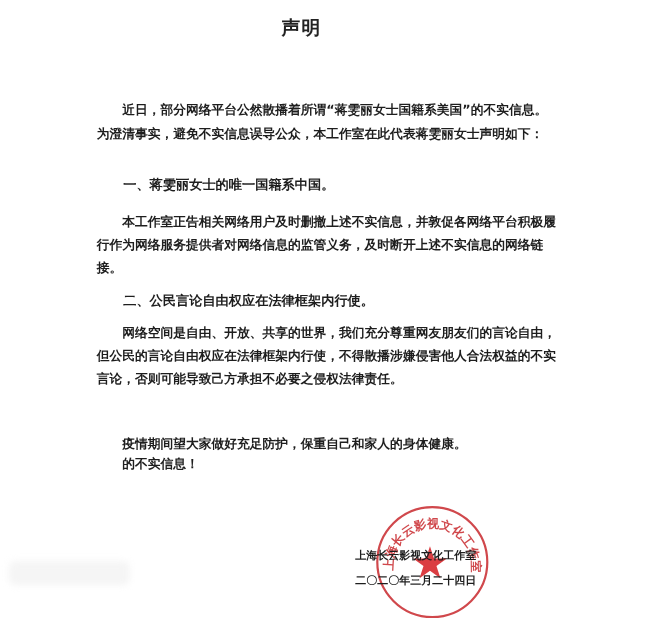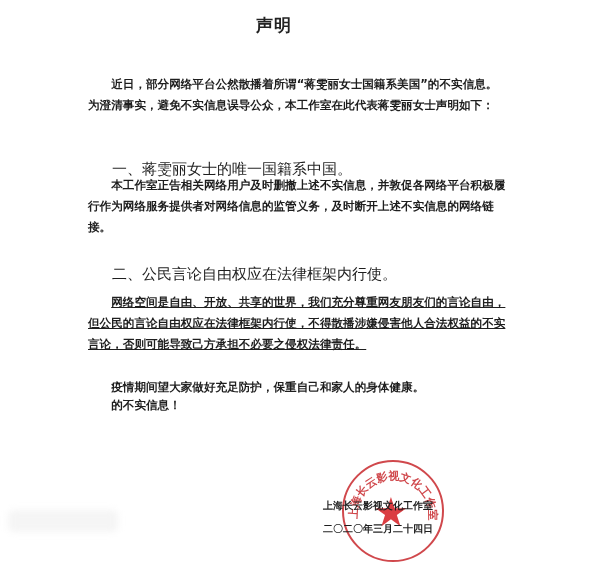--- a/index.html
+++ b/index.html
@@ -9,24 +9,24 @@
       font-family: "DejaVu Sans", sans-serif;
       color: #1a1a1a;
     }
     .title {
       position: absolute; left: 0; width: 548px; top: 14px;
       text-align: center; font-size: 17px; font-weight: bold; letter-spacing: 1px;
       color: #222;
     }
     .para {
       position: absolute; left: 88px; width: 420px;
-      font-size: 11.6px; font-weight: bold; line-height: 21px; color: #1e1e1e;
+      font-size: 11.6px; font-weight: bold; line-height: 21px; color: #1e1e1e; margin-top: 16px;
     }
     .indent { text-indent: 2em; }
-    .item-heading { position: absolute; left: 112px; font-size: 15px; font-weight: normal; color: #1e1e1e; }
+    .item-heading { position: absolute; left: 112px; font-size: 12px; font-weight: bold; color: #1e1e1e; }
     .signature {
       position: absolute; left: 323px; top: 494px; font-size: 10px; font-weight: bold; color: #1e1e1e;
       line-height: 23px; z-index: 2; white-space: nowrap;
     }
     .seal {
       position: absolute; left: 342px; top: 460px; width: 98px; height: 98px;
       border: 2.5px solid rgba(200, 40, 45, 0.85); border-radius: 50%;
       z-index: 1;
     }
     .seal-star {
@@ -47,21 +47,21 @@
 <div class="title">声明</div>
 
 <div class="para indent" style="top:74px;">近日，部分网络平台公然散播着所谓“蒋雯丽女士国籍系美国”的不实信息。为澄清事实，避免不实信息误导公众，本工作室在此代表蒋雯丽女士声明如下：</div>
 
 <div class="item-heading" style="top:160px;">一、蒋雯丽女士的唯一国籍系中国。</div>
 
 <div class="para indent" style="top:175px;">本工作室正告相关网络用户及时删撤上述不实信息，并敦促各网络平台积极履行作为网络服务提供者对网络信息的监管义务，及时断开上述不实信息的网络链接。</div>
 
 <div class="item-heading" style="top:265px;text-align:right;">二、公民言论自由权应在法律框架内行使。</div>
 
-<div class="para indent" style="top:292px;text-decoration:underline;">网络空间是自由、开放、共享的世界，我们充分尊重网友朋友们的言论自由，但公民的言论自由权应在法律框架内行使，不得散播涉嫌侵害他人合法权益的不实言论，否则可能导致己方承担不必要之侵权法律责任。</div>
+<div class="para indent" style="top:276px;">网络空间是自由、开放、共享的世界，我们充分尊重网友朋友们的言论自由，但公民的言论自由权应在法律框架内行使，不得散播涉嫌侵害他人合法权益的不实言论，否则可能导致己方承担不必要之侵权法律责任。</div>
 
 <div class="para indent" style="top:377px;">疫情期间望大家做好充足防护，保重自己和家人的身体健康。</div>
 
 <div class="para indent" style="top:395px;">的不实信息！</div>
 
 <div class="smudge"></div>
 
 <div class="seal">
   <svg class="seal-arc" viewBox="0 0 98 98">
     <defs>

